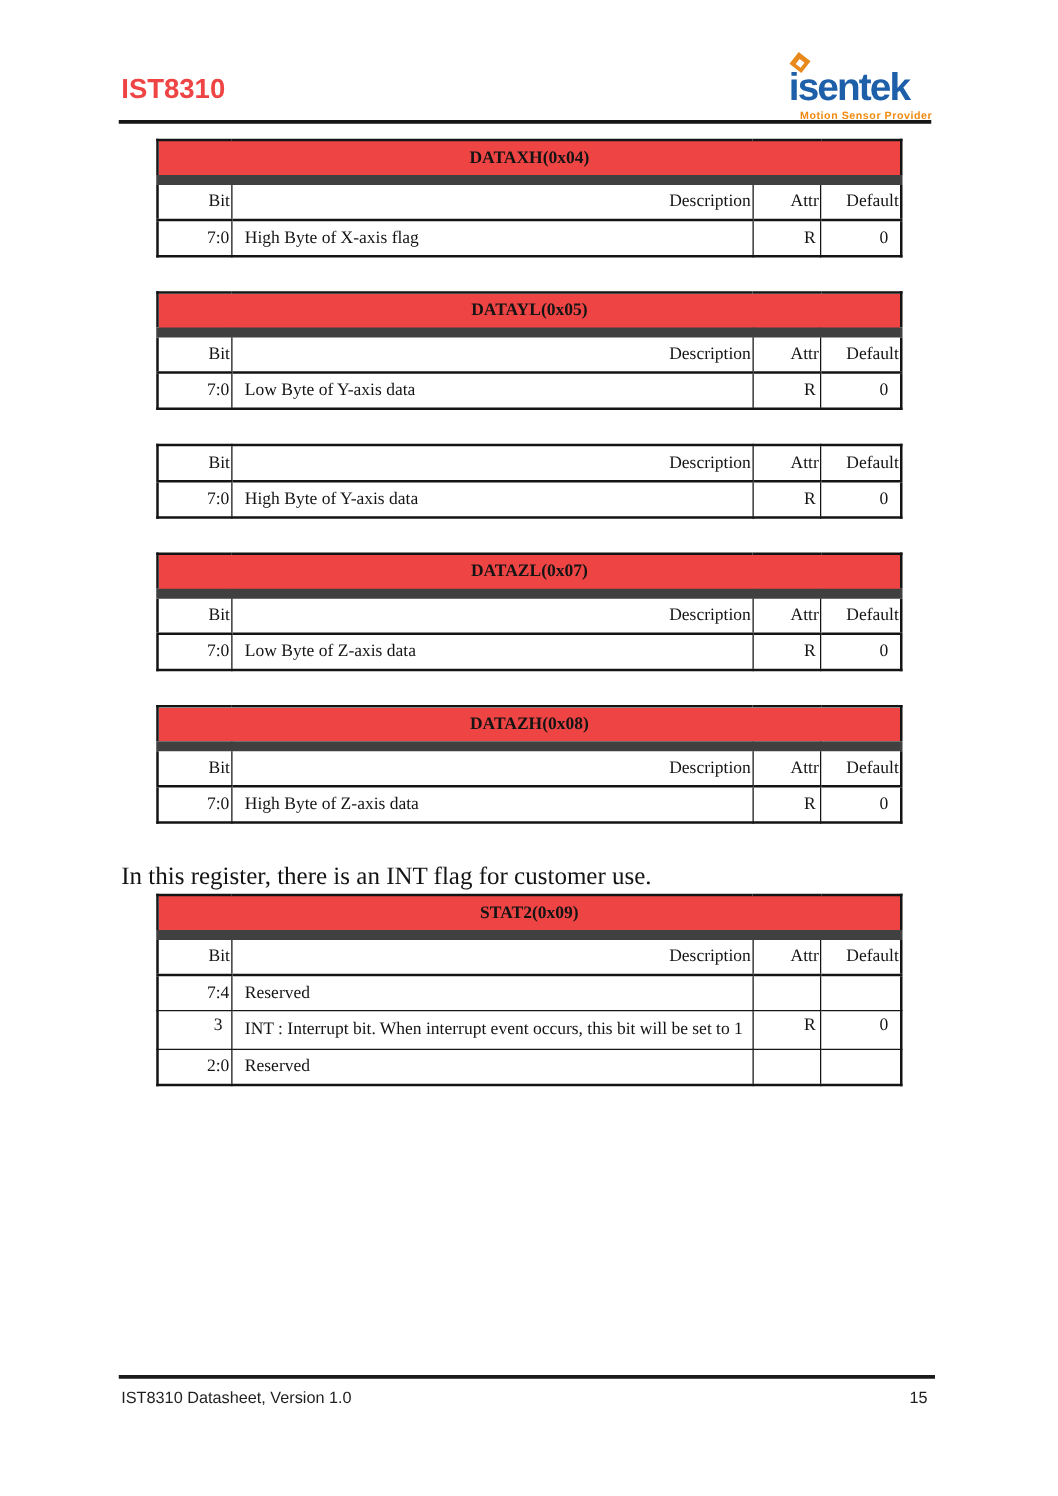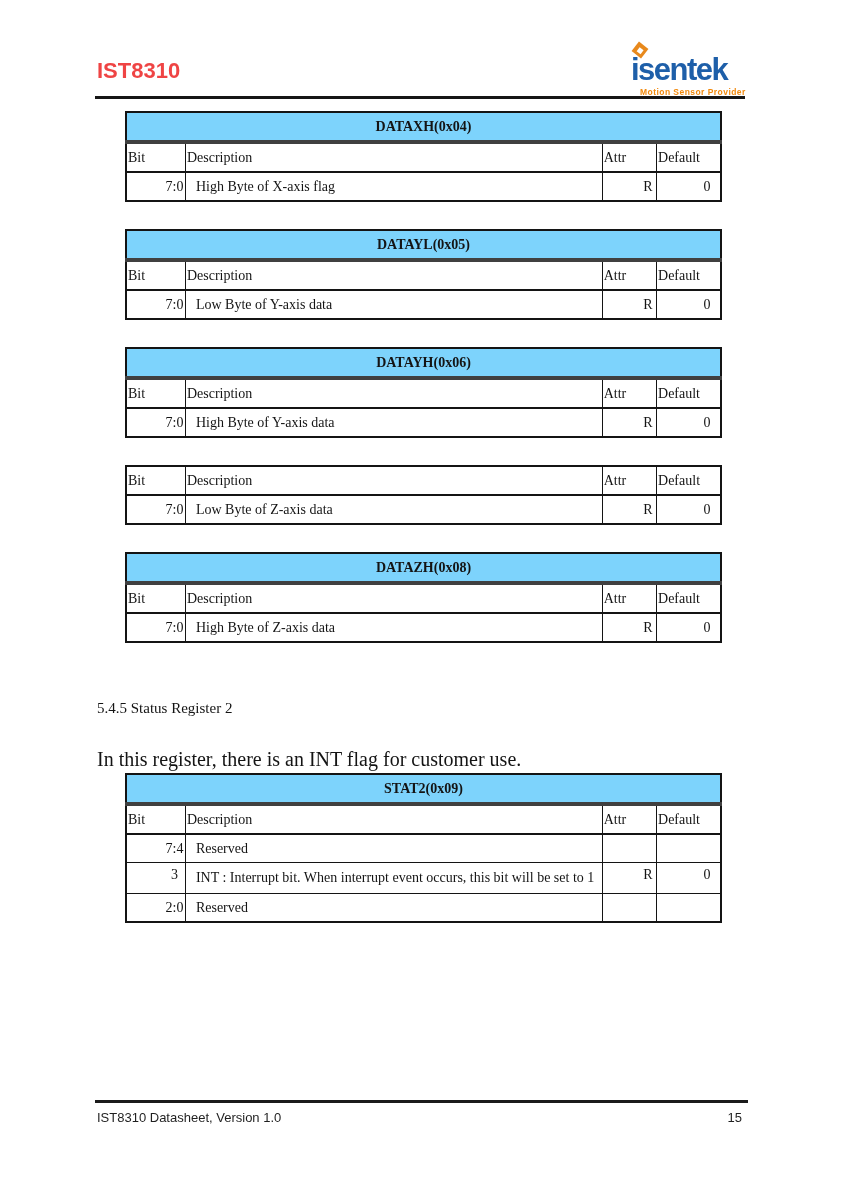--- a/index.html
+++ b/index.html
@@ -38,24 +38,24 @@
   
   .content{position:absolute;left:0;top:111px;width:846px;}
   table.tbl{
     border-collapse:collapse;table-layout:fixed;width:597px;
     margin:0 0 27px 125px;
     font-family:"Liberation Serif","DejaVu Serif",serif;font-size:14px;color:#141414;
     border:2px solid #141414;
   }
   table.tbl th,table.tbl td{border:1px solid #141414;overflow:hidden;}
   table.tbl tr.ttl th{
-    background:#7dd3fc;font-weight:bold;height:25px;text-align:center;
-    border-bottom:4px solid #404040;
-  }
-  table.tbl tr.cols th{font-weight:normal;height:25px;text-align:left;border-bottom:2px solid #141414;}
+    background:#ef4444;font-weight:bold;height:25px;text-align:center;
+    border-bottom:8px solid #404040;
+  }
+  table.tbl tr.cols th{font-weight:normal;height:25px;text-align:right;border-bottom:2px solid #141414;}
   table.tbl tbody td{height:25px;padding-left:38px;}
   table.tbl .c{text-align:center;}
   table.tbl td.desc{text-align:left;padding:0 3px 0 10px;}
   table.tbl tr.tall td.desc{line-height:26px;padding-top:2px;padding-bottom:2px;}
   table.tbl tr.tall td.c{vertical-align:top;padding-top:4px;}
   .col-bit{width:59px;}
   .col-desc{width:414px;}
   .col-attr{width:54px;}
   .col-def{width:64px;}
   .section-heading{
@@ -141,23 +141,20 @@
         </tbody>
       </table>
       <table class="tbl">
         <colgroup>
           <col class="col-bit">
           <col class="col-desc">
           <col class="col-attr">
           <col class="col-def">
         </colgroup>
         <thead>
-          <tr class="ttl">
-            <th colspan="4">DATAYH(0x06)</th>
-          </tr>
           <tr class="cols">
             <th>Bit</th>
             <th>Description</th>
             <th>Attr</th>
             <th>Default</th>
           </tr>
         </thead>
         <tbody>
           <tr>
             <td class="c">7:0</td>
@@ -168,20 +165,23 @@
         </tbody>
       </table>
       <table class="tbl">
         <colgroup>
           <col class="col-bit">
           <col class="col-desc">
           <col class="col-attr">
           <col class="col-def">
         </colgroup>
         <thead>
+          <tr class="ttl">
+            <th colspan="4">DATAZL(0x07)</th>
+          </tr>
           <tr class="cols">
             <th>Bit</th>
             <th>Description</th>
             <th>Attr</th>
             <th>Default</th>
           </tr>
         </thead>
         <tbody>
           <tr>
             <td class="c">7:0</td>
@@ -212,21 +212,20 @@
         <tbody>
           <tr>
             <td class="c">7:0</td>
             <td class="desc">High Byte of Z-axis data</td>
             <td class="c">R</td>
             <td class="c">0</td>
           </tr>
         </tbody>
       </table>
     </div>
-  <div class="section-heading">5.4.5 Status Register 2</div>
   <div class="body-paragraph">In this register, there is an INT flag for customer use.</div>
   <div id="stat2-host">
       <table class="tbl">
         <colgroup>
           <col class="col-bit">
           <col class="col-desc">
           <col class="col-attr">
           <col class="col-def">
         </colgroup>
         <thead>

